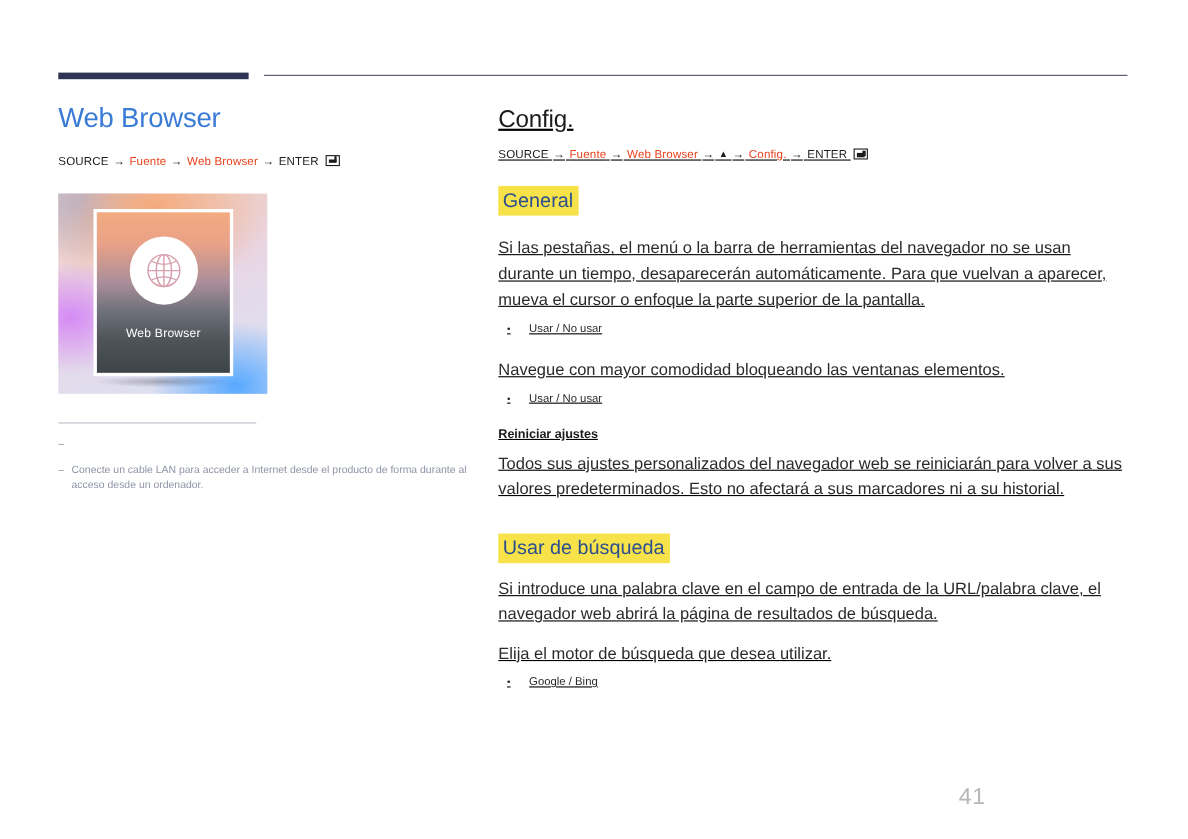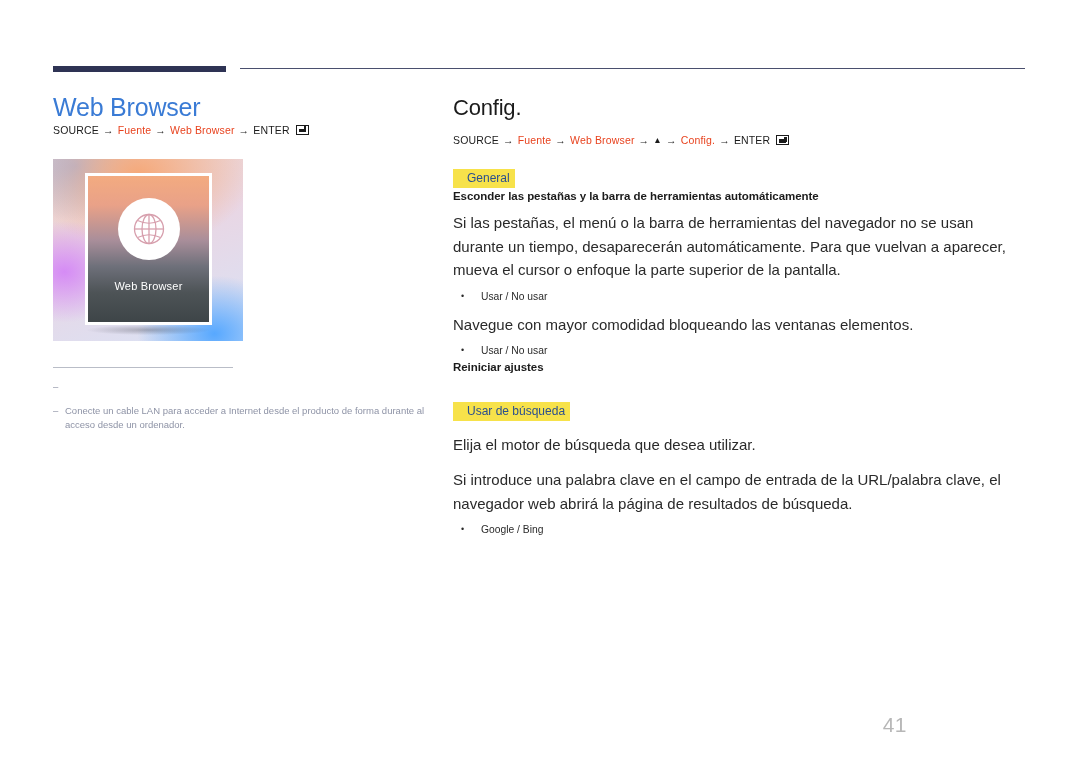--- a/index.html
+++ b/index.html
@@ -42,20 +42,21 @@
     position: absolute;
     left: 53px;
     top: 94px;
     width: 375px;
   }
   .col-right {
     position: absolute;
     left: 453px;
     top: 96px;
     width: 572px;
+    text-decoration: underline;
   }
 
   
   .h1-blue {
     font-size: 25px;
     font-weight: 400;
     color: #3a7bd5;
     letter-spacing: -0.2px;
     line-height: 1.1;
   }
@@ -178,24 +179,24 @@
   }
   .note .dash {
     width: 12px;
     flex: none;
     color: #8e93a6;
   }
 
   
   .sec-tag {
     display: inline-block;
-    font-size: 12px;
+    font-size: 18px;
     color: #2b4f8e;
     background: #f7e24a;
-    padding: 1px 5px 2px 14px;
+    padding: 1px 5px 2px 4px;
     line-height: 1.35;
   }
   .sub-head {
     font-size: 11.5px;
     font-weight: bold;
     color: #1b1b1b;
     letter-spacing: -0.05px;
   }
   .body-txt {
     font-size: 15px;
@@ -213,31 +214,31 @@
     width: 28px;
     flex: none;
     text-align: left;
     padding-left: 8px;
     font-size: 9px;
     position: relative;
     top: 1px;
   }
 
   .mt-22 { margin-top: 22px; }
-  .mt-18 { margin-top: 2px; }
+  .mt-18 { margin-top: 18px; }
   .mt-14 { margin-top: 14px; }
   .mt-12 { margin-top: 12px; }
   .mt-9  { margin-top: 9px; }
   .mt-7  { margin-top: 7px; }
   .mt-28 { margin-top: 28px; }
 
   
   .page-num {
     position: absolute;
-    right: 41px;
+    right: 52px;
     bottom: 26px;
     font-size: 21px;
     color: #b7b7b7;
     letter-spacing: 0.5px;
   }
 </style>
 </head>
 <body>
 
 <div class="page">
@@ -307,45 +308,45 @@
       <span class="hl">Config.</span>
       <span class="arr">→</span>
       <span>ENTER</span>
       <span class="enter-icon"></span>
     </div>
 
     <div class="mt-22">
       <div class="sec-tag">General</div>
 
       <div class="mt-18">
-        <div class="sub-head">Esconder las pestañas y la barra de herramientas automáticamente</div>
         <div class="body-txt mt-9">Si las pestañas, el menú o la barra de herramientas del navegador no se usan durante un tiempo, desaparecerán automáticamente. Para que vuelvan a aparecer, mueva el cursor o enfoque la parte superior de la pantalla.</div>
         <div class="bullet mt-7">
           <span class="dot">•</span>
           <span>Usar / No usar</span>
         </div>
       </div>
 
       <div class="mt-18">
         <div class="body-txt mt-9">Navegue con mayor comodidad bloqueando las ventanas elementos.</div>
         <div class="bullet mt-7">
           <span class="dot">•</span>
           <span>Usar / No usar</span>
         </div>
       </div>
 
       <div class="mt-18">
         <div class="sub-head">Reiniciar ajustes</div>
+        <div class="body-txt mt-9">Todos sus ajustes personalizados del navegador web se reiniciarán para volver a sus valores predeterminados. Esto no afectará a sus marcadores ni a su historial.</div>
       </div>
     </div>
 
     <div class="mt-28">
       <div class="sec-tag">Usar de búsqueda</div>
+      <div class="body-txt mt-12">Si introduce una palabra clave en el campo de entrada de la URL/palabra clave, el navegador web abrirá la página de resultados de búsqueda.</div>
       <div class="body-txt mt-12">Elija el motor de búsqueda que desea utilizar.</div>
-      <div class="body-txt mt-12">Si introduce una palabra clave en el campo de entrada de la URL/palabra clave, el navegador web abrirá la página de resultados de búsqueda.</div>
       <div class="bullet mt-7">
         <span class="dot">•</span>
         <span>Google / Bing</span>
       </div>
     </div>
 
   </div>
 
   <div class="page-num">41</div>
 

